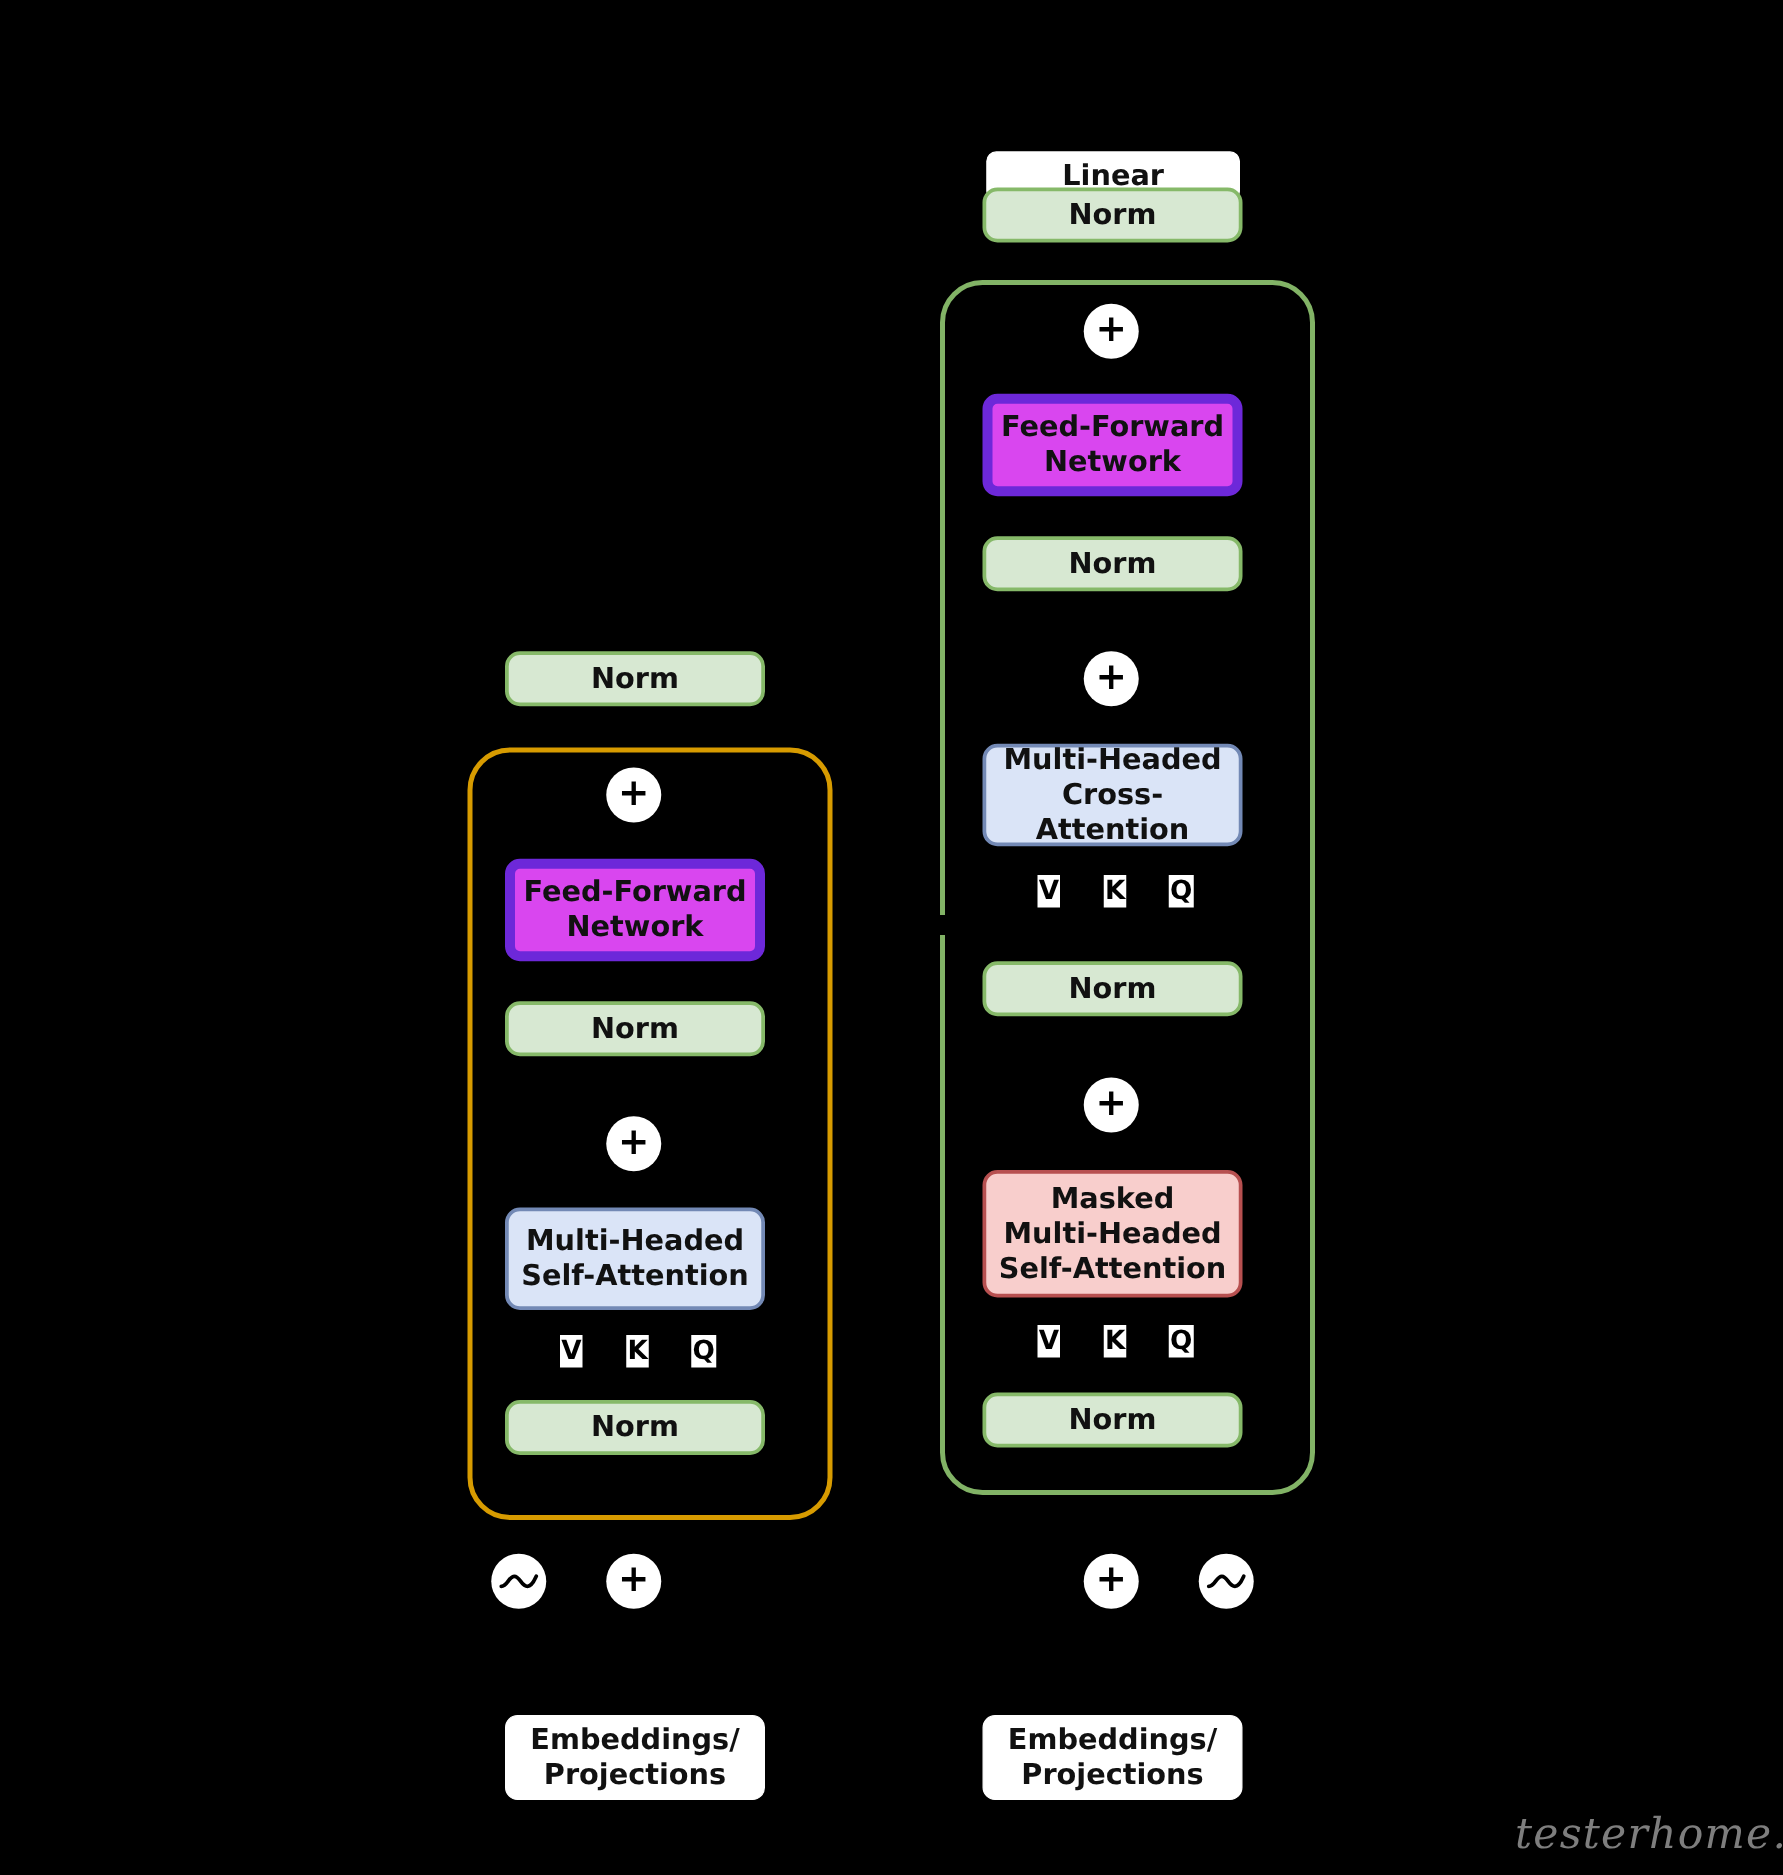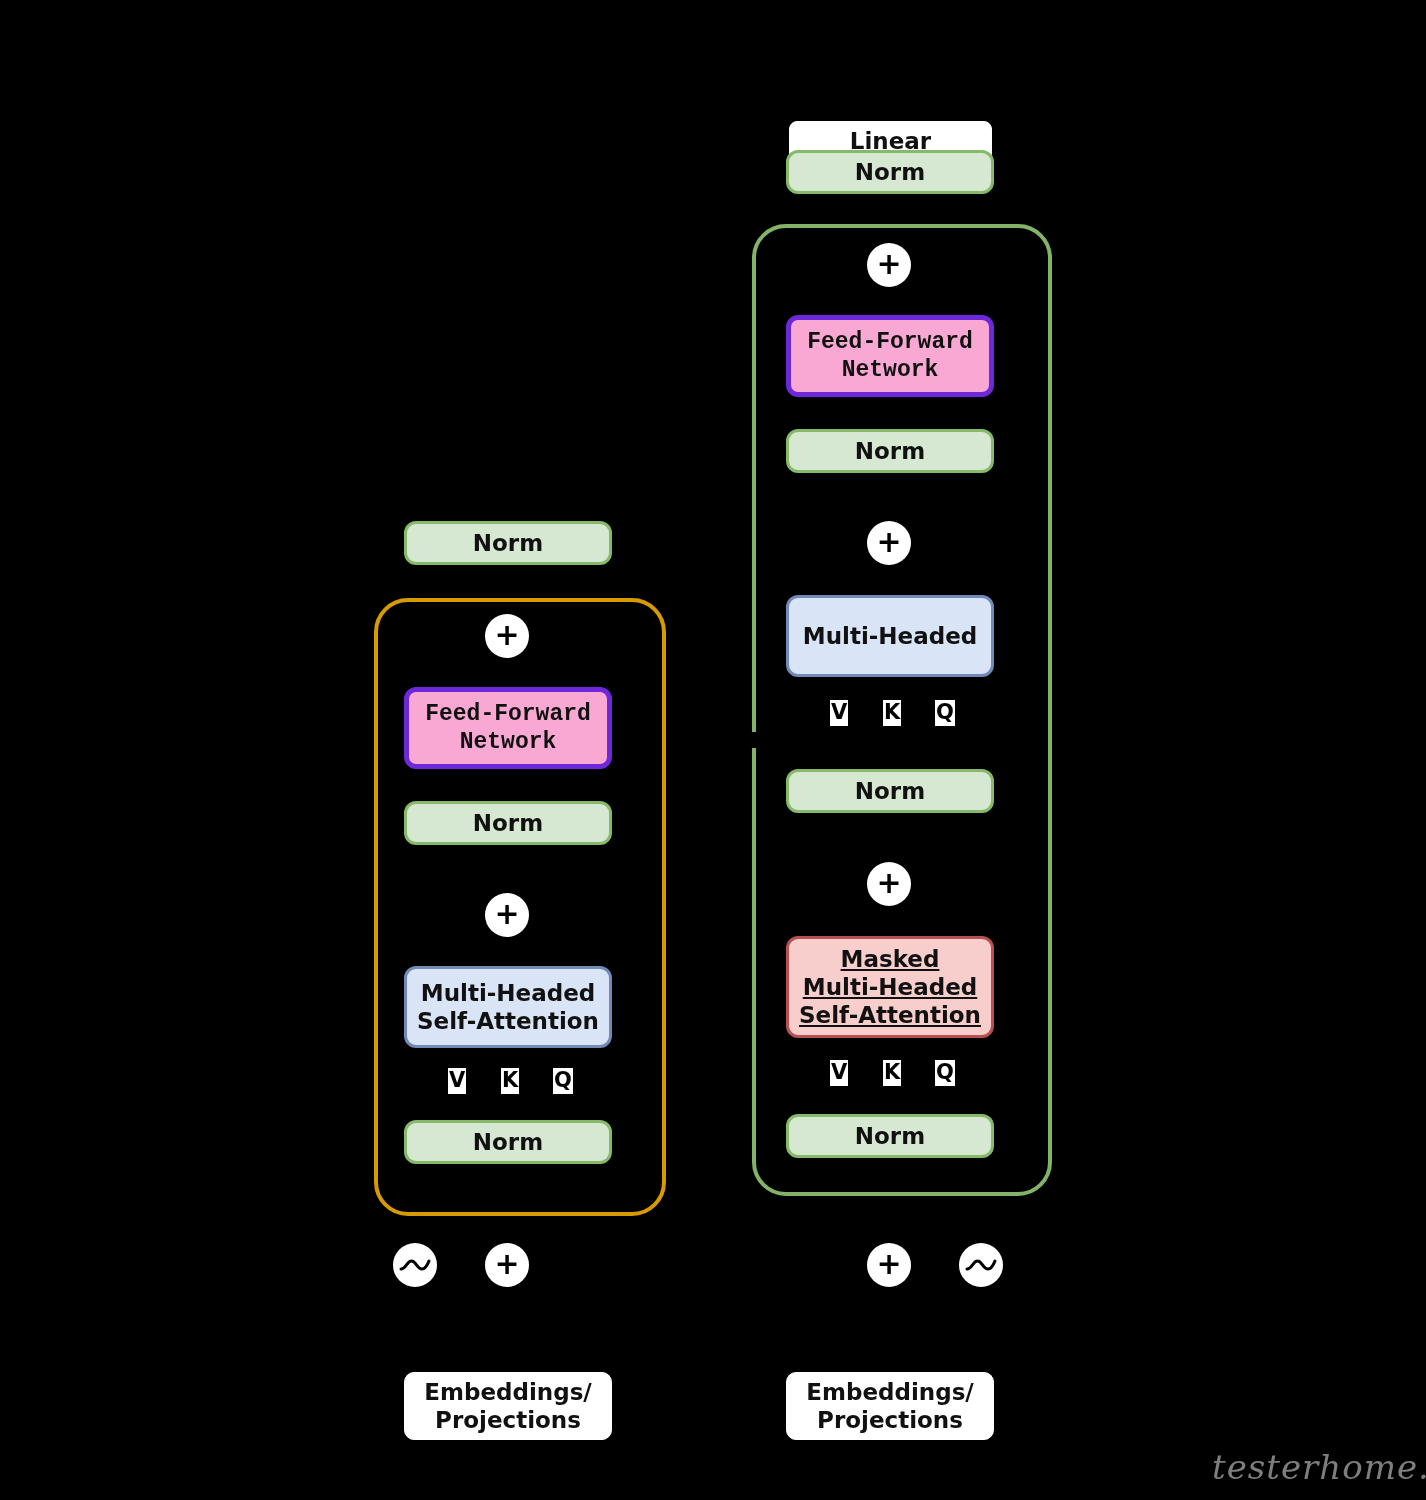--- a/index.html
+++ b/index.html
@@ -25,21 +25,21 @@
     justify-content: center;
     text-align: center;
     font-weight: bold;
     color: #111111;
     line-height: 1.22;
     border-radius: 12px;
     z-index: 5;
   }
   .box.white  { background: #ffffff; border: 1px solid #ffffff; margin-top: 40px; }
   .box.norm   { background: #d7e8d2; border: 3px solid #86b969; }
-  .box.ffn    { background: #f9a8d4; border: 5px solid #6d28d9; font-family: Liberation Mono, monospace; }
+  .box.ffn    { background: #d946ef; border: 8px solid #6d28d9; }
   .box.attn   { background: #dae4f7; border: 3px solid #7389b5; }
   .box.masked { background: #f8cecc; border: 3px solid #b75050; }
 
   
   .circ {
     position: absolute;
     box-sizing: border-box;
     background: #ffffff;
     border-radius: 50%;
     display: flex;
@@ -219,35 +219,36 @@
   <div class="box norm" style="left:786px; top:429px; width:208px; height:44px; font-size:23px;">
     <span>Norm</span>
   </div>
 
   <div class="circ" style="left:867px; top:521px; width:44px; height:44px;">
     <span class="plus">+</span>
   </div>
 
   <div class="box attn" style="left:786px; top:595px; width:208px; height:82px; font-size:23px; flex-direction:column;">
     <span>Multi-Headed</span>
+    <span>Cross-Attention</span>
   </div>
 
   <div class="vkq" style="left:830px; top:700px;"><span>V</span></div>
   <div class="vkq" style="left:883px; top:700px;"><span>K</span></div>
   <div class="vkq" style="left:935px; top:700px;"><span>Q</span></div>
 
   <div class="box norm" style="left:786px; top:769px; width:208px; height:44px; font-size:23px;">
     <span>Norm</span>
   </div>
 
   <div class="circ" style="left:867px; top:862px; width:44px; height:44px;">
     <span class="plus">+</span>
   </div>
 
-  <div class="box masked" style="left:786px; top:936px; width:208px; height:102px; font-size:23px; flex-direction:column;text-decoration:underline;">
+  <div class="box masked" style="left:786px; top:936px; width:208px; height:102px; font-size:23px; flex-direction:column;">
     <span>Masked</span>
     <span>Multi-Headed</span>
     <span>Self-Attention</span>
   </div>
 
   <div class="vkq" style="left:830px; top:1060px;"><span>V</span></div>
   <div class="vkq" style="left:883px; top:1060px;"><span>K</span></div>
   <div class="vkq" style="left:935px; top:1060px;"><span>Q</span></div>
 
   <div class="box norm" style="left:786px; top:1114px; width:208px; height:44px; font-size:23px;">

